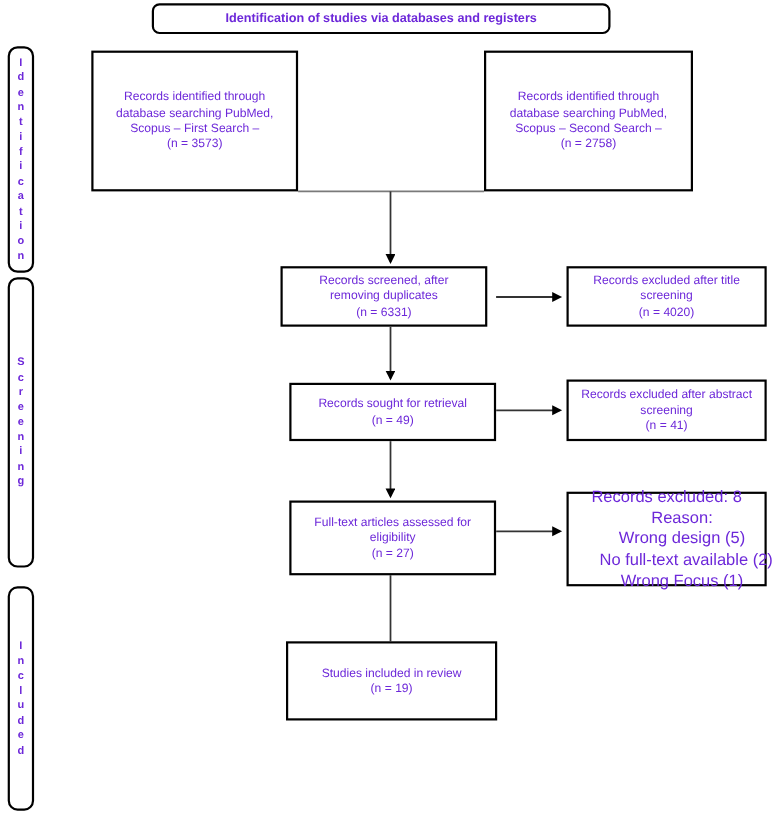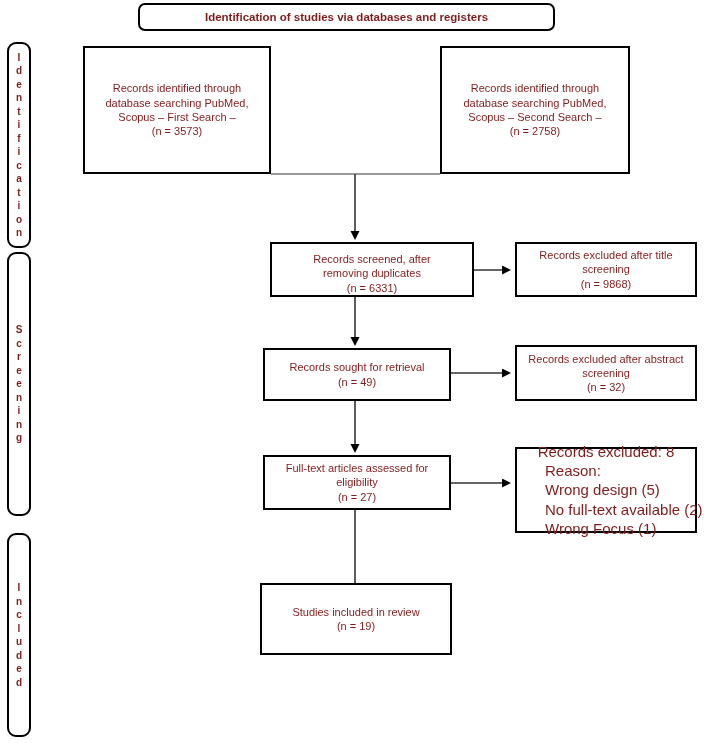--- a/index.html
+++ b/index.html
@@ -2,21 +2,21 @@
 <html><head>
 <meta charset="utf-8">
 <style>
   html, body { margin: 0; padding: 0; background: #ffffff; }
   .canvas {
     position: relative;
     width: 709px;
     height: 743px;
     background: #ffffff;
     font-family: "Liberation Sans", "DejaVu Sans", sans-serif;
-    color: #7f1d1d;
+    color: #6d28d9;
     overflow: hidden;
   }
   .arrow-layer {
     position: absolute;
     left: 0; top: 0;
     width: 709px; height: 743px;
     pointer-events: none;
   }
   .flow-box {
     position: absolute;
@@ -51,29 +51,29 @@
     background: #fff;
     display: flex; align-items: center; justify-content: center;
     text-align: center;
     font-weight: bold;
     font-size: 10px;
     line-height: 13.5px;
   }
   .phase-box .vtext { white-space: pre-line; display: block; }
   .excl-inner { width: 100%; font-size: 15px; line-height: 1.28; }
   .excl-header { text-align: center; }
-  .excl-reasons { text-align: left; padding-left: 28px; white-space: pre; }
+  .excl-reasons { text-align: center; padding-left: 28px; white-space: pre; }
   
   .box-search-first    { left: 83px;  top: 46px;  width: 188px; height: 128px; }
   .box-search-second   { left: 440px; top: 46px;  width: 190px; height: 128px; }
-  .box-screened        { left: 270px; top: 242px; width: 204px; height: 55px; align-items: flex-end; }
+  .box-screened        { left: 255px; top: 242px; width: 188px; height: 55px; }
   .box-excl-title      { left: 515px; top: 242px; width: 182px; height: 55px; }
   .box-sought          { left: 263px; top: 348px; width: 188px; height: 53px; text-align: center; }
   .box-excl-abstract   { left: 515px; top: 345px; width: 182px; height: 56px; }
-  .box-fulltext        { left: 263px; top: 455px; width: 188px; height: 55px; }
+  .box-fulltext        { left: 263px; top: 455px; width: 188px; height: 68px; }
   .box-excl-fulltext   { left: 515px; top: 447px; width: 182px; height: 86px; }
   .box-included        { left: 260px; top: 583px; width: 192px; height: 72px; }
   .phase-identification { left: 7px; top: 42px;  height: 206px; }
   .phase-screening      { left: 7px; top: 252px; height: 264px; }
   .phase-included       { left: 7px; top: 533px; height: 204px; }
 </style>
 </head>
 <body>
 
 <div class="canvas">
@@ -150,31 +150,31 @@
   </div>
 
   <div class="flow-box box-screened">
     <span class="box-text">Records screened, after
 removing duplicates
 (n = 6331)</span>
   </div>
   <div class="flow-box box-excl-title">
     <span class="box-text">Records excluded after title
 screening
-(n = 9868)</span>
+(n = 4020)</span>
   </div>
 
   <div class="flow-box box-sought">
     <span class="box-text">Records sought for retrieval
 (n = 49)</span>
   </div>
   <div class="flow-box box-excl-abstract">
     <span class="box-text">Records excluded after abstract
 screening
-(n = 32)</span>
+(n = 41)</span>
   </div>
 
   <div class="flow-box box-fulltext">
     <span class="box-text">Full-text articles assessed for
 eligibility
 (n = 27)</span>
   </div>
   <div class="flow-box box-excl-fulltext">
     <div class="excl-inner">
       <div class="excl-header">Records excluded: 8</div>

